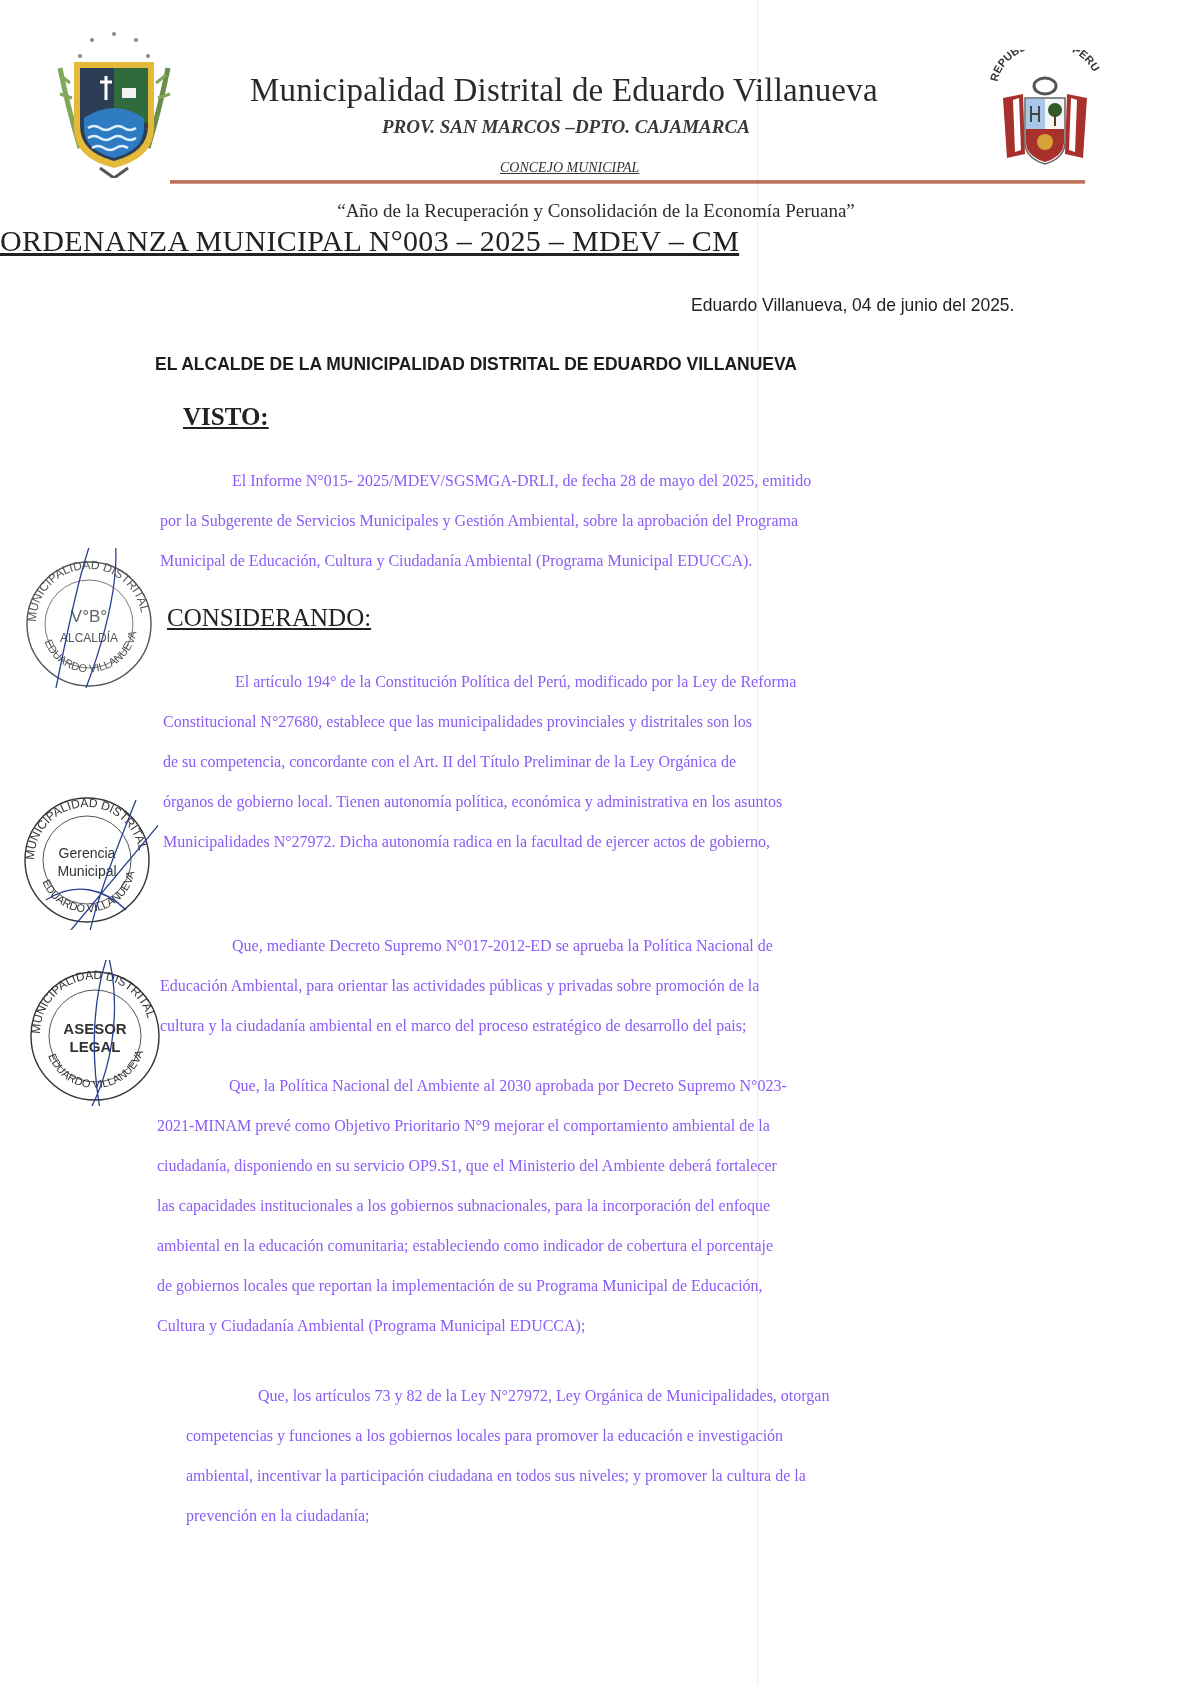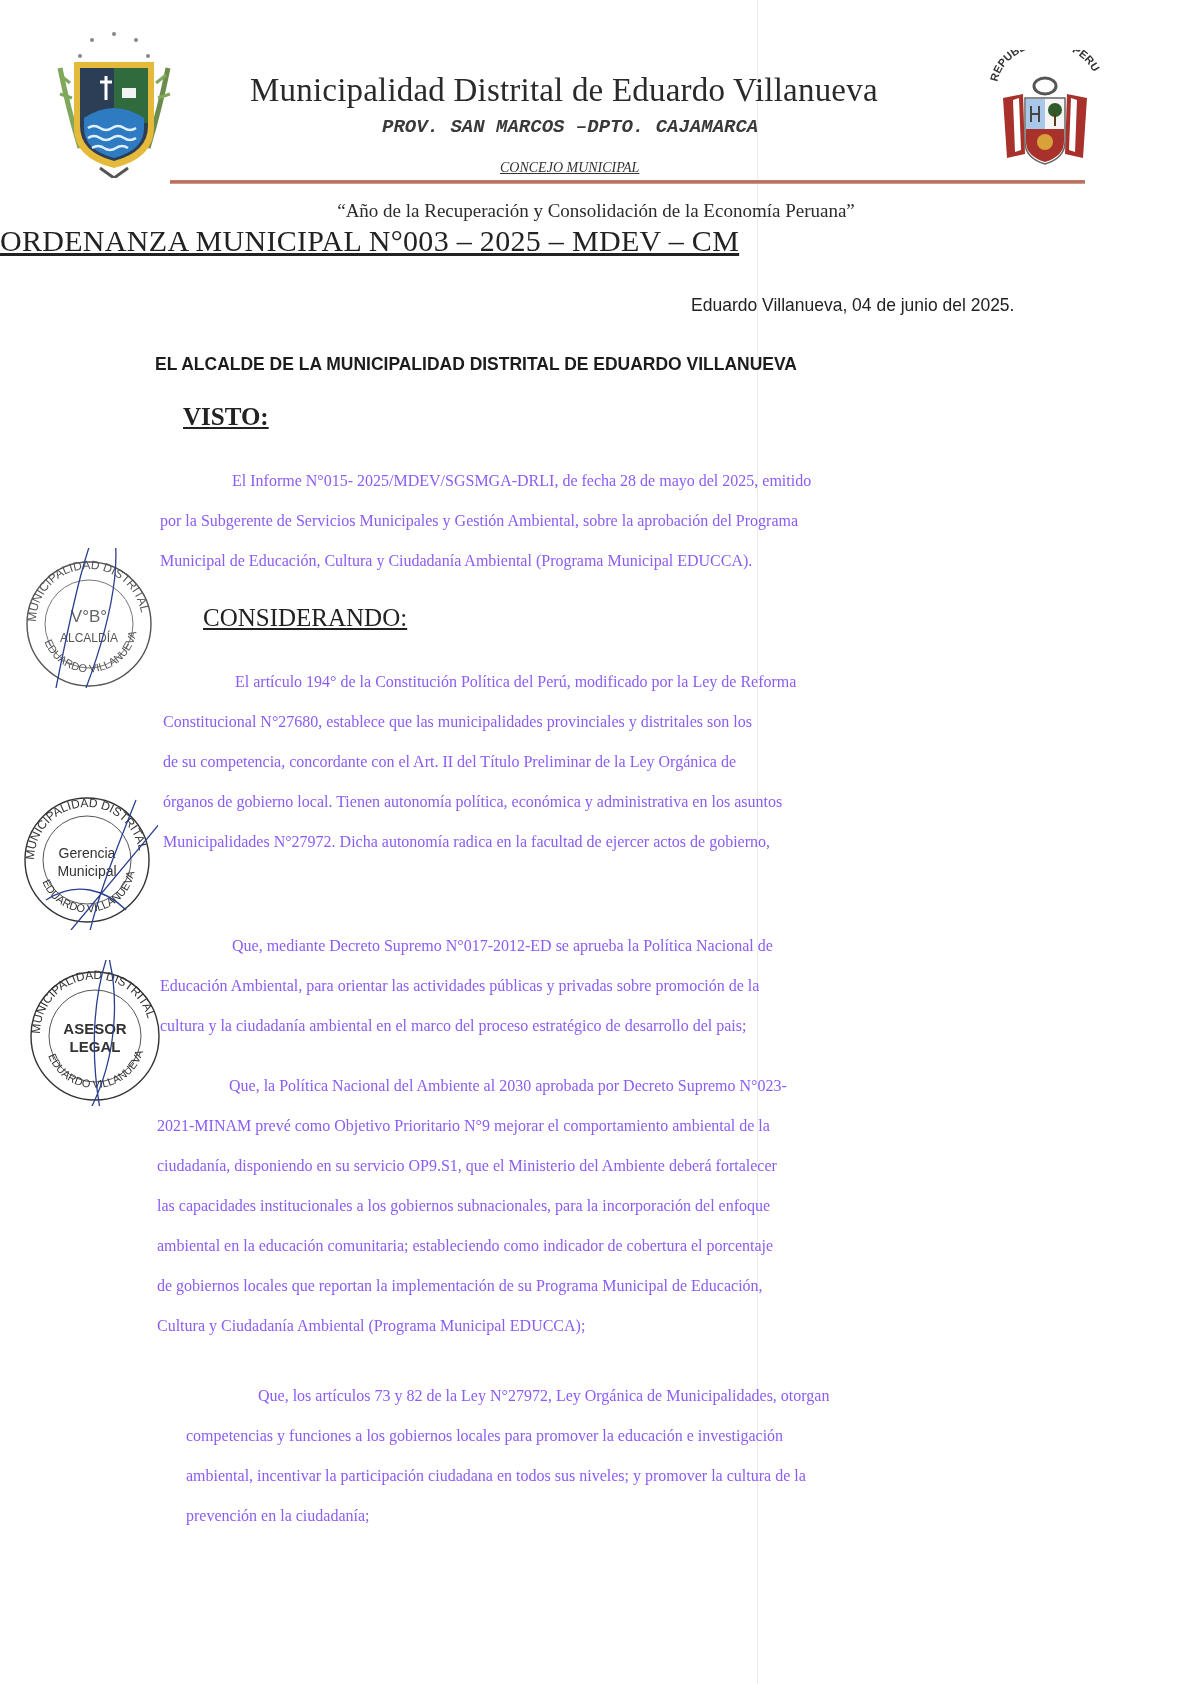--- a/index.html
+++ b/index.html
@@ -13,21 +13,21 @@
 
     
     .crest-left { position: absolute; left: 50px; top: 28px; width: 128px; height: 150px; }
     .crest-right { position: absolute; left: 985px; top: 50px; width: 120px; height: 120px; }
     .hdr-title {
       position: absolute; left: 250px; top: 72px; width: 700px;
       font-family: "Liberation Serif", serif; font-size: 33px; color: #2a2a2a; letter-spacing: 0.2px;
     }
     .hdr-sub {
       position: absolute; left: 382px; top: 116px;
-      font-family: Liberation Mono, monospace; font-style: italic; font-weight: bold; font-size: 19px; color: #3a3a3a;
+      font-family: Liberation Serif, serif; font-style: italic; font-weight: bold; font-size: 19px; color: #3a3a3a;
     }
     .hdr-concejo {
       position: absolute; left: 500px; top: 160px;
       font-family: "Liberation Serif", serif; font-style: italic; font-size: 14px; color: #333;
       text-decoration: underline;
     }
     .hdr-rule {
       position: absolute; left: 170px; top: 180px; width: 915px; height: 4px;
       background: linear-gradient(#c98a78, #b1654f 50%, #d9a597);
     }
@@ -48,21 +48,21 @@
     }
     .alcalde {
       position: absolute; left: 155px; top: 353px;
       font-size: 19px; font-weight: bold; color: #1c1c1c; transform: scaleX(0.92); transform-origin: left;
     }
     .section-h {
       position: absolute; font-family: "Liberation Serif", serif; font-size: 25px; color: #222;
       text-decoration: underline;
     }
     .visto-h { left: 183px; top: 403px; font-weight: bold; }
-    .cons-h { left: 167px; top: 604px; margin-left: 36px; }
+    .cons-h { left: 167px; top: 604px; }
 
     .para {
       position: absolute; left: 160px; width: 855px;
       font-size: 16px; line-height: 40px; color: #8b5cf6; text-align: justify;
       text-indent: 72px;
       font-family: Liberation Serif, serif;
     }
     .para span.ln { display: block; }
     .p-visto { top: 461px; }
     .p1 { top: 662px; left: 163px; width: 852px; }

